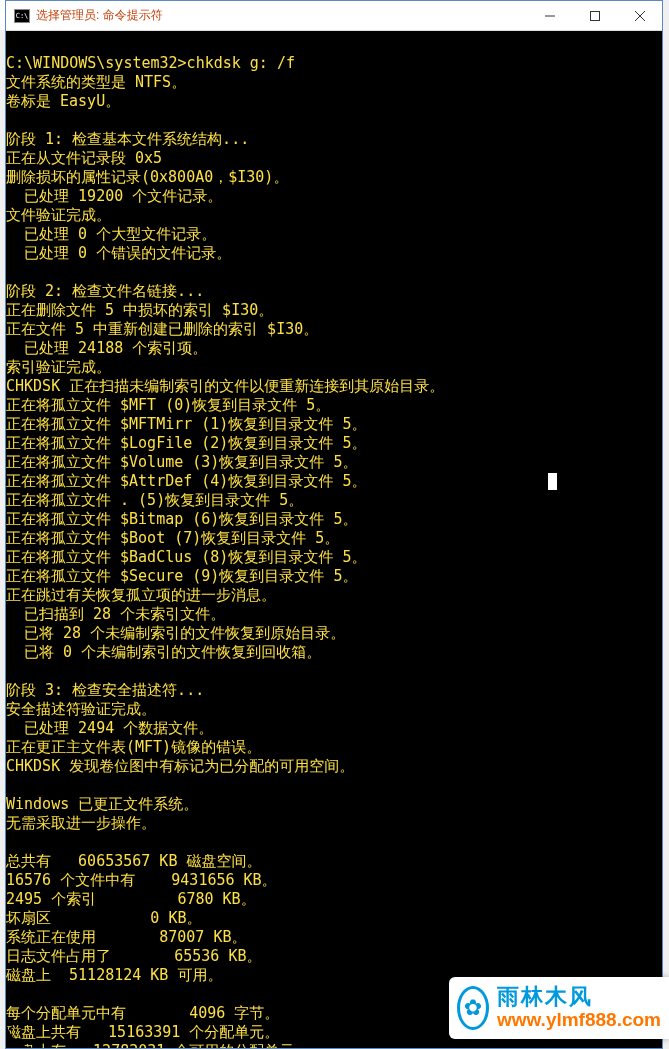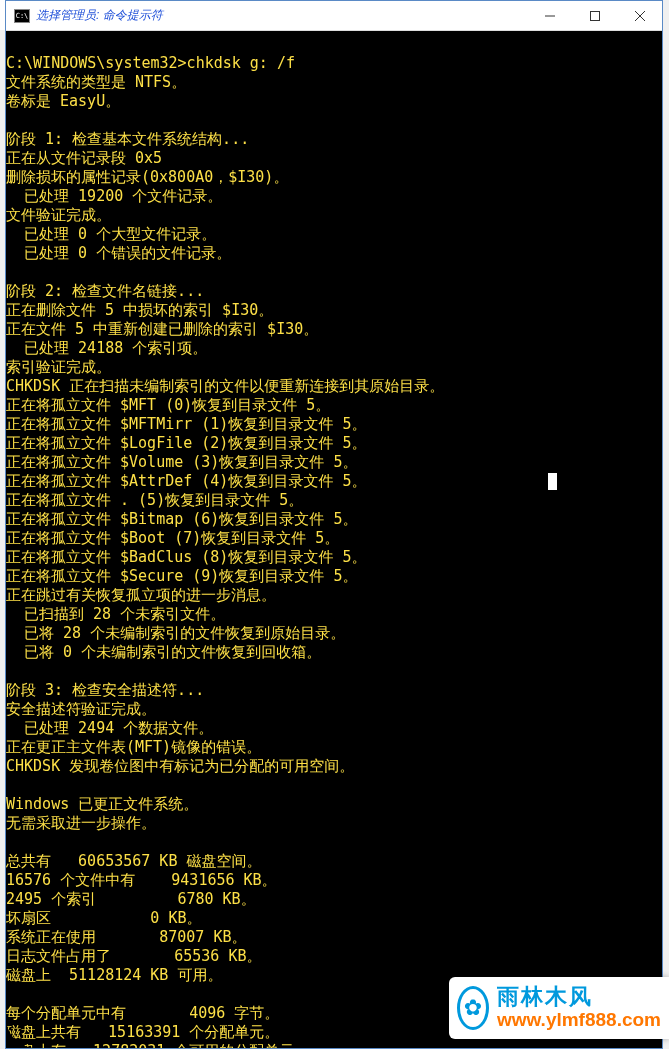--- a/index.html
+++ b/index.html
@@ -42,23 +42,22 @@
       margin-right: 6px;
       display: inline-flex;
       align-items: center;
       justify-content: center;
       font-size: 7px;
       color: #fff;
       font-family: monospace;
     }
     .titlebar-text {
       font-size: 12px;
-      color: #1d4ed8;
+      color: #c2410c;
       flex: 1;
-      font-style: italic;
     }
     .titlebar-buttons {
       display: flex;
       height: 100%;
     }
     .titlebar-btn {
       width: 45px;
       height: 100%;
       display: flex;
       align-items: center;

